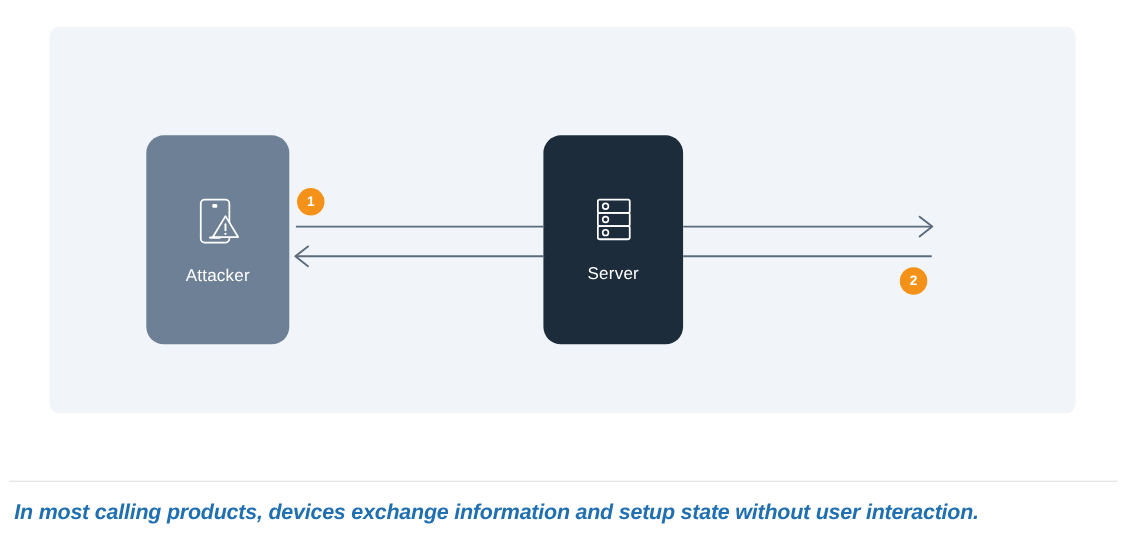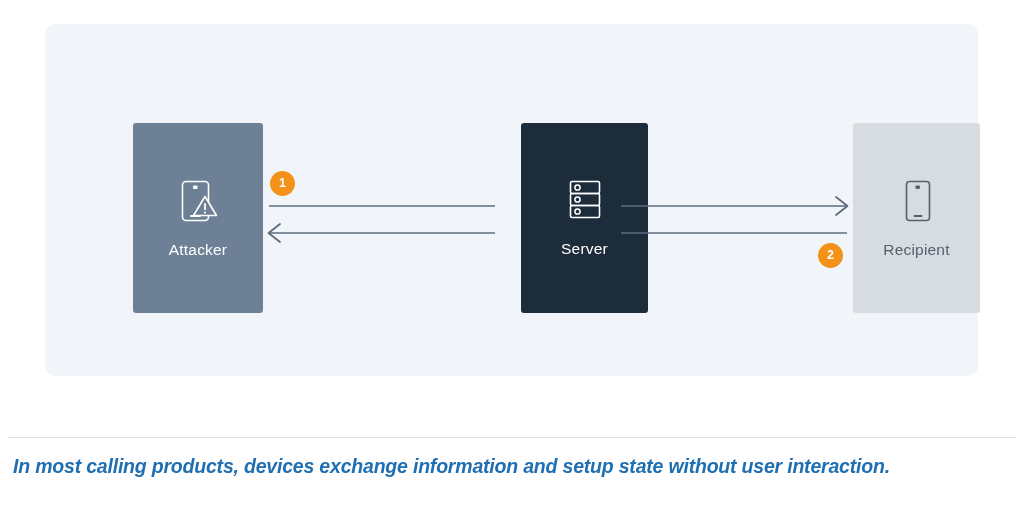--- a/index.html
+++ b/index.html
@@ -22,21 +22,21 @@
     top: 24px;
     width: 933px;
     height: 352px;
     background: #f1f5f9;
     border-radius: 10px;
   }
 
   
   .node {
     position: absolute;
-    border-radius: 3px;
+    border-radius: 16px;
     display: flex;
     flex-direction: column;
     align-items: center;
     justify-content: center;
   }
   .node-icon {
     display: block;
     margin-bottom: 12px;
   }
   .node-label {
@@ -48,21 +48,21 @@
   #node-attacker {
     left: 88px;
     top: 99px;
     width: 130px;
     height: 190px;
     background: #6d8095;
   }
   #node-attacker .node-label { color: #ffffff; }
 
   #node-server {
-    left: 476px;
+    left: 449px;
     top: 99px;
     width: 127px;
     height: 190px;
     background: #1d2c3b;
   }
   #node-server .node-label { color: #ffffff; }
 
   #node-recipient {
     left: 808px;
     top: 99px;
@@ -145,30 +145,20 @@
         <rect x="4.5" y="15.5" width="29" height="12" rx="1.5" stroke="#ffffff" stroke-width="1.6" fill="none"></rect>
         <rect x="4.5" y="27.5" width="29" height="12" rx="1.5" stroke="#ffffff" stroke-width="1.6" fill="none"></rect>
         <circle cx="11.5" cy="9.5" r="2.6" stroke="#ffffff" stroke-width="1.5" fill="none"></circle>
         <circle cx="11.5" cy="21.5" r="2.6" stroke="#ffffff" stroke-width="1.5" fill="none"></circle>
         <circle cx="11.5" cy="33.5" r="2.6" stroke="#ffffff" stroke-width="1.5" fill="none"></circle>
       </svg>
     </span>
     <span class="node-label">Server</span>
   </div>
 
-  <div class="node" id="node-recipient">
-    <span class="node-icon">
-      <svg width="34" height="48" viewBox="0 0 34 48" fill="none" xmlns="http://www.w3.org/2000/svg">
-        <rect x="6.5" y="4.5" width="23" height="39" rx="3" stroke="#54616e" stroke-width="1.6" fill="none"></rect>
-        <rect x="15.5" y="8.5" width="4.4" height="3.4" rx="0.8" fill="#54616e"></rect>
-        <rect x="13.5" y="38" width="9" height="2" rx="1" fill="#54616e"></rect>
-      </svg>
-    </span>
-    <span class="node-label">Recipient</span>
-  </div>
 
   <div class="connector" id="connector-left">
     <svg width="232" height="56" viewBox="0 0 232 56" xmlns="http://www.w3.org/2000/svg">
 
       <line x1="6" y1="14" x2="232" y2="14" stroke="#5b6b7d" stroke-width="1.7"></line>
 
       <line x1="6" y1="41" x2="232" y2="41" stroke="#5b6b7d" stroke-width="1.7"></line>
       <polyline points="17,32 5.5,41 17,50" fill="none" stroke="#5b6b7d" stroke-width="1.7" stroke-linecap="round" stroke-linejoin="round"></polyline>
     </svg>
   </div>

